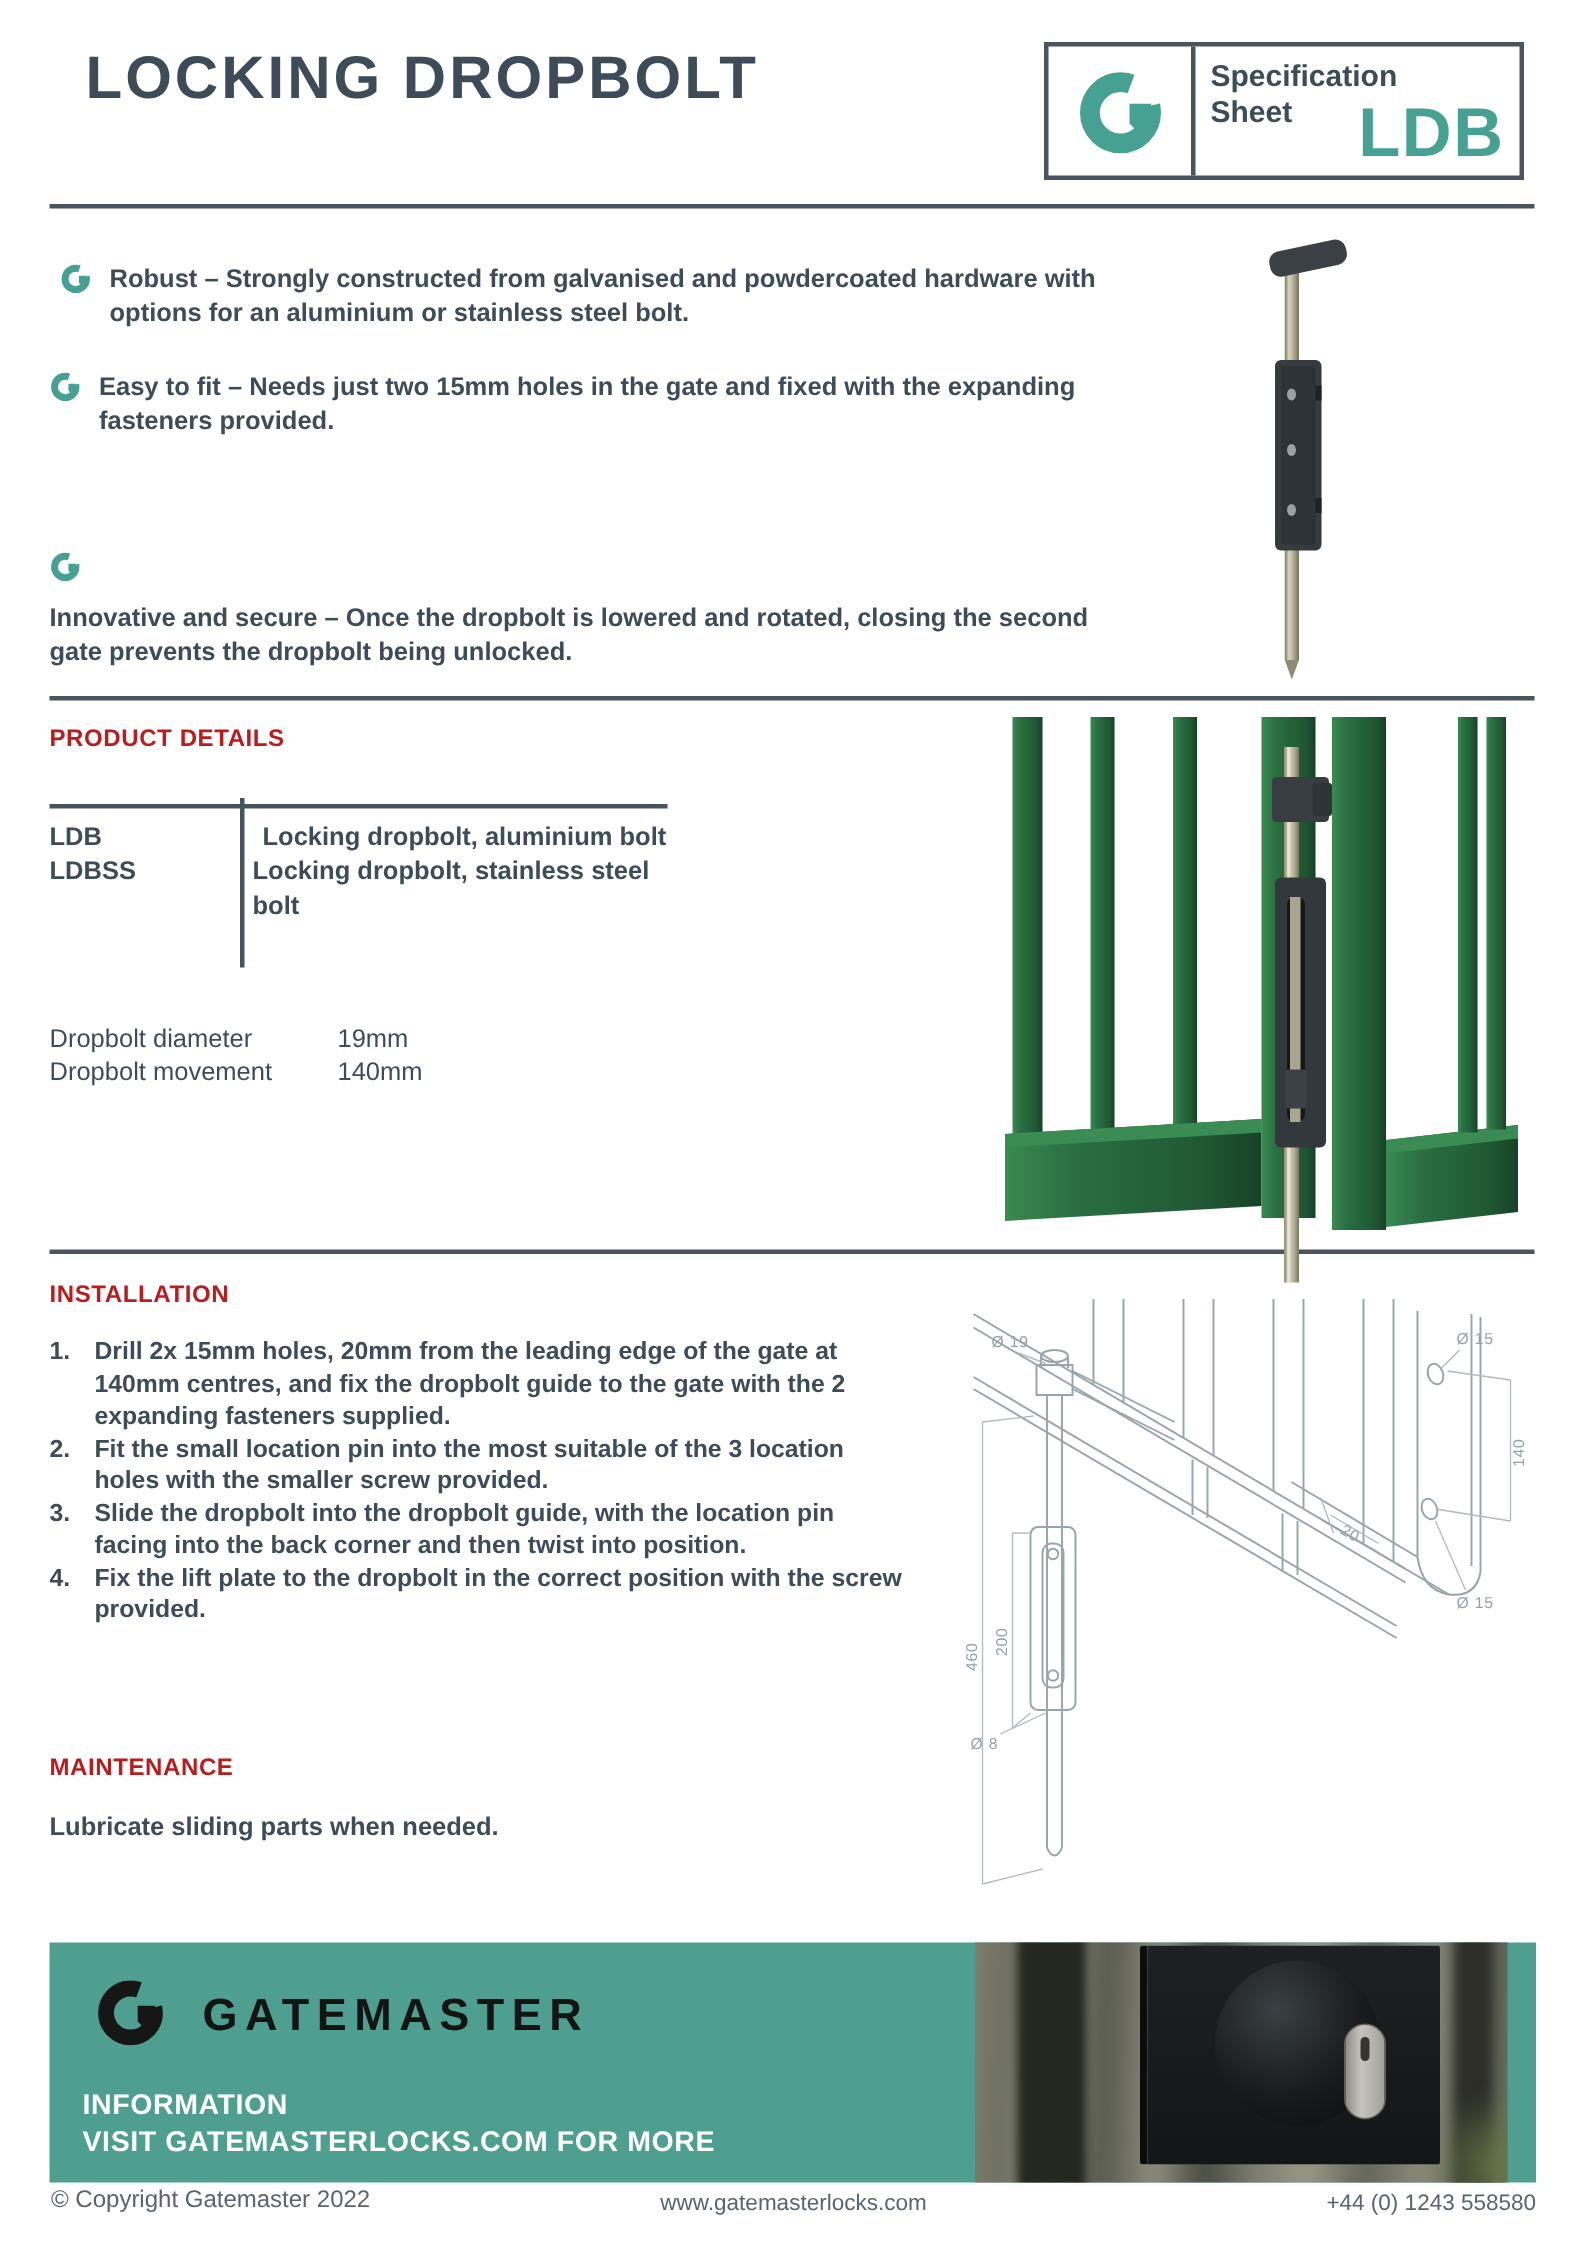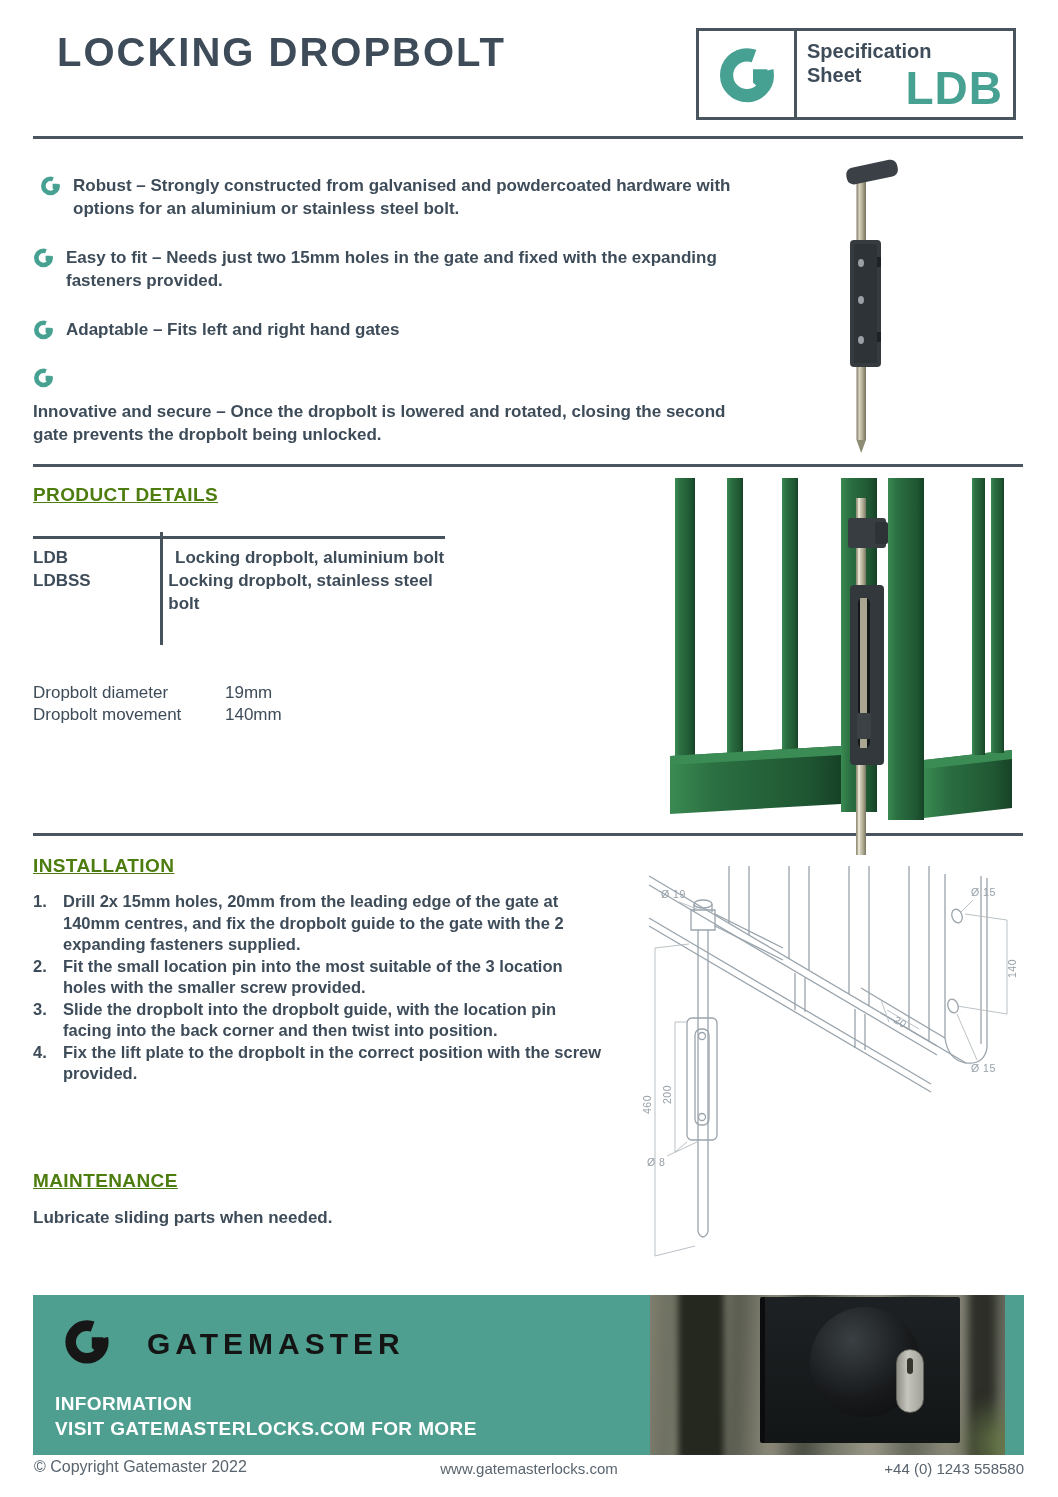--- a/index.html
+++ b/index.html
@@ -23,22 +23,22 @@
   
   .feature { position:absolute; left:33px; width:740px; display:flex; gap:12px; }
   .f1 { top:174px;justify-content:flex-end; } .f2 { top:246px; } .f3 { top:318px; } .f4 { top:366px;flex-direction:column; }
   .g-bullet { width:21px; height:21px; flex:0 0 21px; margin-top:1px; color:#47a192; }
   .feature-text { font-size:17px; font-weight:700; color:#3e4c59; line-height:23px; width:700px; }
 
   
   .product-svg { position:absolute; left:800px; top:152px; }
 
   
-  .sec-heading { position:absolute; left:33px; font-size:19px; font-weight:700;
-    letter-spacing:0.4px; color:#4d7c0f;text-decoration:underline; }
+  .sec-heading { position:absolute; left:33px; font-size:16px; font-weight:700;
+    letter-spacing:0.4px; color:#b91c1c; }
   .h-details { top:484px; } .h-install { top:855px; } .h-maint { top:1170px; }
 
   .pd-table { position:absolute; left:33px; top:530px; width:420px; font-size:17px; font-weight:700; color:#3e4c59; }
   .pd-vline { position:absolute; left:127px; top:2px; width:3px; height:113px; background:#46525c; }
   .pd-row { display:flex; line-height:23px; }
   .pd-head { line-height:26px; }
   .pd-c1 { width:127px; }
   .pd-c2 { padding-left:15px; }
   .pd-hline { width:412px; height:3px; background:#46525c; margin:6px 0 7px 0; }
 
@@ -57,21 +57,21 @@
 
   .maint-text { position:absolute; left:33px; top:1208px; font-size:17px; font-weight:700; color:#3e4c59; }
 
   
   .drawing-svg { position:absolute; left:635px; top:852px; }
   .drawing-svg text { font-size:10.5px; fill:#96a0a8; letter-spacing:0.5px; }
 
   
   .banner { position:absolute; left:33px; top:1295px; width:991px; height:160px; background:#4f9f90; }
   .banner-logo { position:absolute; left:30px; top:22px; width:48px; height:48px; color:#161616; --gap:#4f9f90; }
-  .banner-brand { position:absolute; left:114px; top:32px; font-size:30px; font-weight:700;
+  .banner-brand { position:absolute; left:102px; top:32px; font-size:30px; font-weight:700;
     letter-spacing:5px; color:#141414; }
   .banner-msg { position:absolute; left:22px; top:96px; font-size:19px; font-weight:700;
     color:#ffffff; line-height:25px; letter-spacing:0.4px; }
 
   
   .photo { position:absolute; top:0; right:19px; width:355px; height:160px; overflow:hidden; }
   .photo-bg { position:absolute; inset:-12px;
     background:linear-gradient(92deg,#8a8878 0%,#6b6d5e 9%,#9b9a8a 17%,#55584c 26%,#8f8d7d 36%,#474a40 44%,#77796a 52%,#9a9889 62%,#626557 72%,#8d8b7c 82%,#54574c 92%,#7b7d6f 100%);
     filter:blur(6px); }
   .photo-post { position:absolute; left:28px; top:-6px; width:46px; height:172px; background:#25281f; filter:blur(3px); }
@@ -129,26 +129,20 @@
     <svg class="g-bullet" viewBox="0 0 100 100">
         <use href="#gm-g"></use>
       </svg>
     <div class="feature-text">Robust – Strongly constructed from galvanised and powdercoated hardware with options for an aluminium or stainless steel bolt.</div>
   </div>
   <div class="feature f2">
     <svg class="g-bullet" viewBox="0 0 100 100">
         <use href="#gm-g"></use>
       </svg>
     <div class="feature-text">Easy to fit – Needs just two 15mm holes in the gate and fixed with the expanding fasteners provided.</div>
-  </div>
-  <div class="feature f3">
-    <svg class="g-bullet" viewBox="0 0 100 100">
-        <use href="#gm-g"></use>
-      </svg>
-    <div class="feature-text">Adaptable – Fits left and right hand gates</div>
   </div>
   <div class="feature f4">
     <svg class="g-bullet" viewBox="0 0 100 100">
         <use href="#gm-g"></use>
       </svg>
     <div class="feature-text">Innovative and secure – Once the dropbolt is lowered and rotated, closing the second gate prevents the dropbolt being unlocked.</div>
   </div>
 
   <svg class="product-svg" viewBox="0 0 215 310" width="215" height="310">
     <defs>

